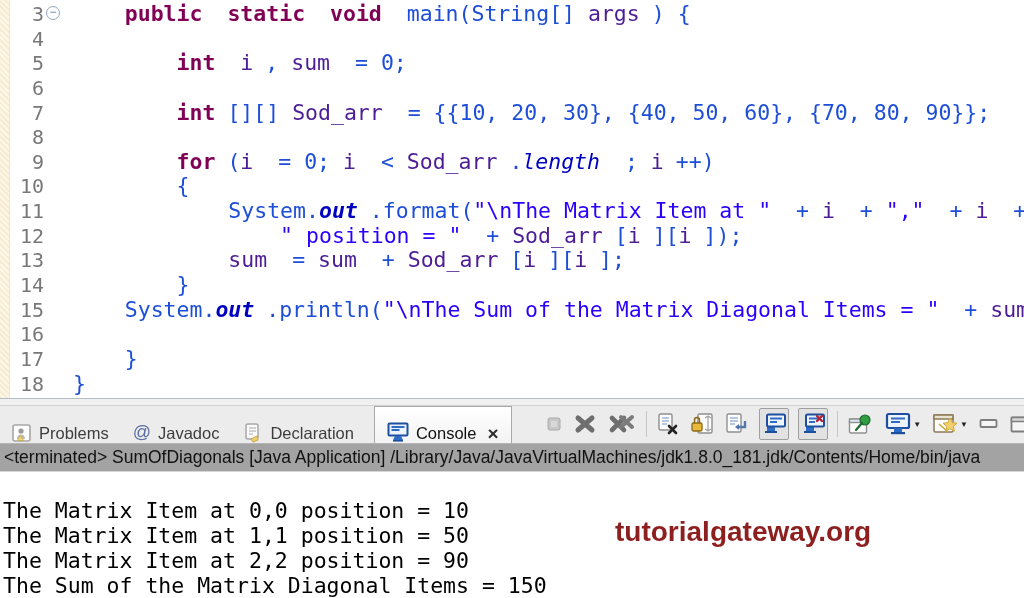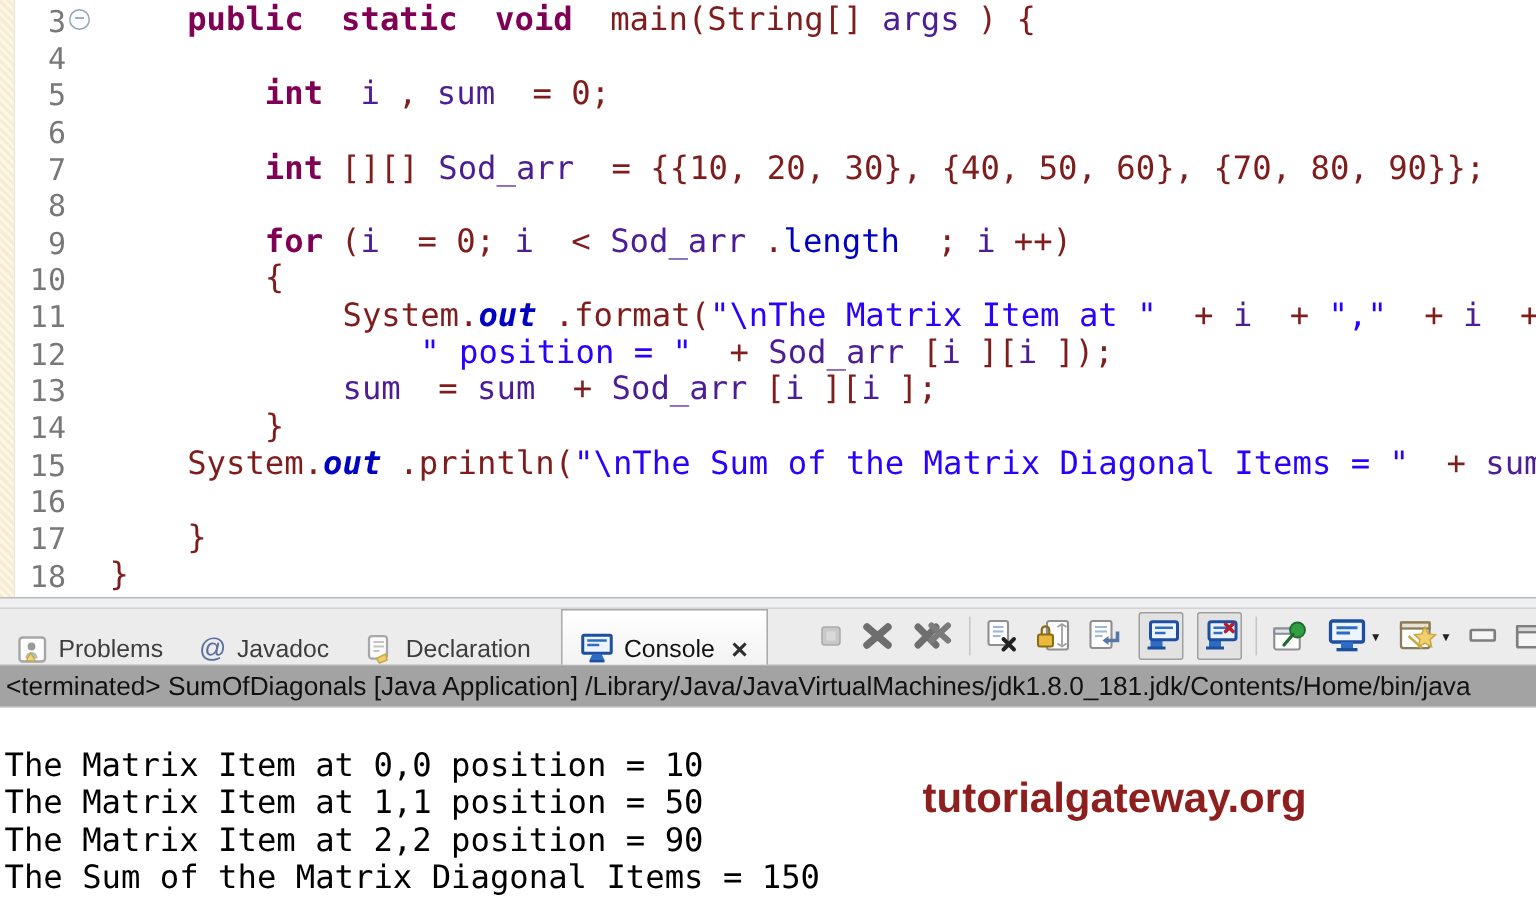--- a/index.html
+++ b/index.html
@@ -17,23 +17,23 @@
   .code-row { position:relative; height:24.65px; white-space:pre; }
   .ln { position:absolute; left:0; top:0; width:44px; text-align:right;
         color:#787878; line-height:24.65px; font-size:20px; }
   .fold { position:absolute; left:46px; top:4px; width:14px; height:14px; border:1px solid #93a7bd;
           border-radius:50%; color:#6b87a5; font-size:12px; line-height:11px; text-align:center;
           background:#fdfdfd; font-family:"Liberation Sans",sans-serif; }
   .code { position:absolute; left:61px; top:0; line-height:24.65px; white-space:pre; }
   .seg-kw  { color:#7f0055; font-weight:bold; }
   .seg-str { color:#2a00ff; }
   .seg-var { color:#4c1d95; }
-  .seg-fld { color:#0000c0; }
+  .seg-fld { color:#0000c0;font-style:italic; }
   .seg-sfld{ color:#0000c0; font-weight:bold; font-style:italic; }
-  .seg-pl  { color:#7f1d1d;padding-left:12px; }
+  .seg-pl  { color:#1d4ed8;padding-left:12px; }
 
   
   .sash { position:absolute; left:0; top:398px; width:1024px; height:7px; background:#f0f0f0;
           border-top:1px solid #b3bdc6; }
 
   
   .tabbar { position:absolute; left:0; top:405px; width:1024px; height:39px; background:#ececec;
             border-top:1px solid #d2d2d2; border-bottom:1px solid #b4b4b4; display:flex; align-items:stretch; }
   .tab { display:flex; align-items:flex-end; gap:7px; padding:0 12px; color:#3d3d3d; font-size:16.5px; }
   .tab .ticon { display:inline-flex; align-items:center; }

